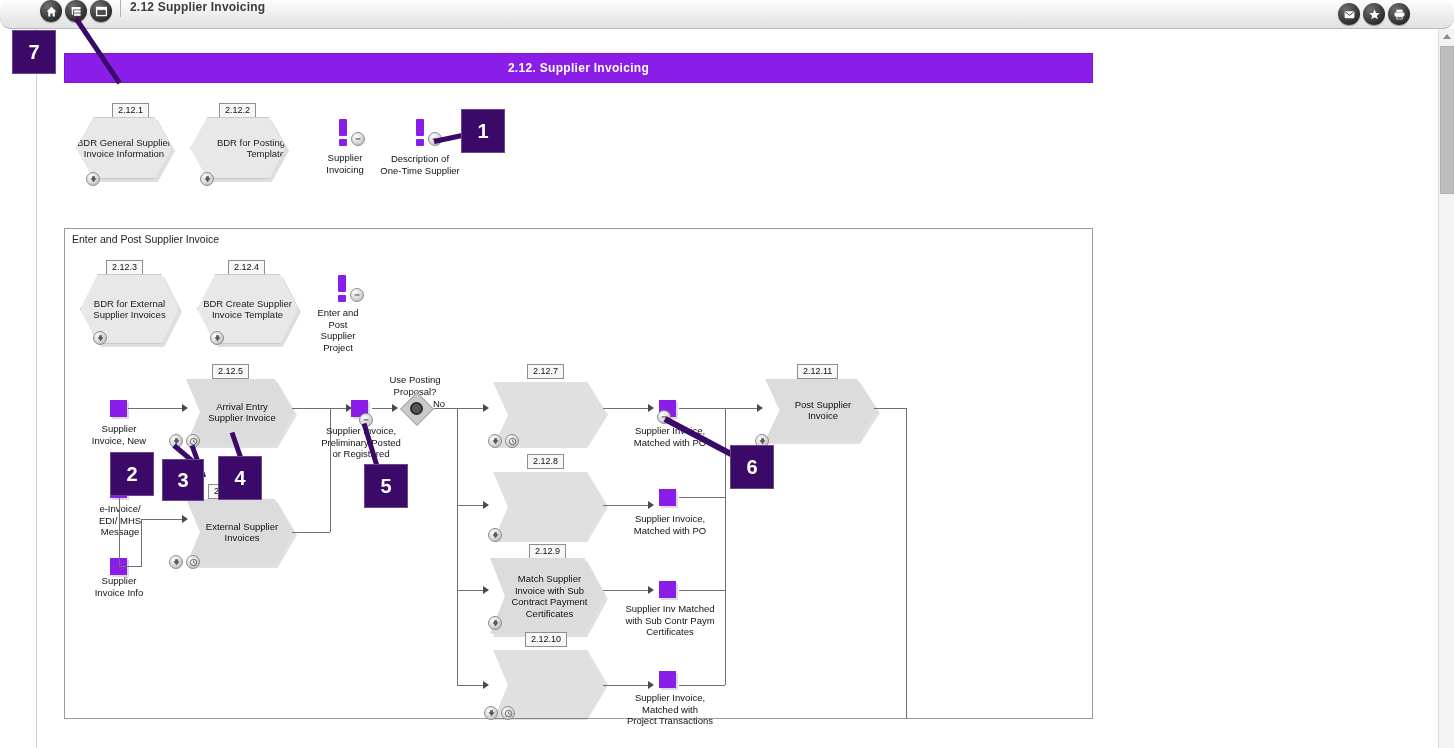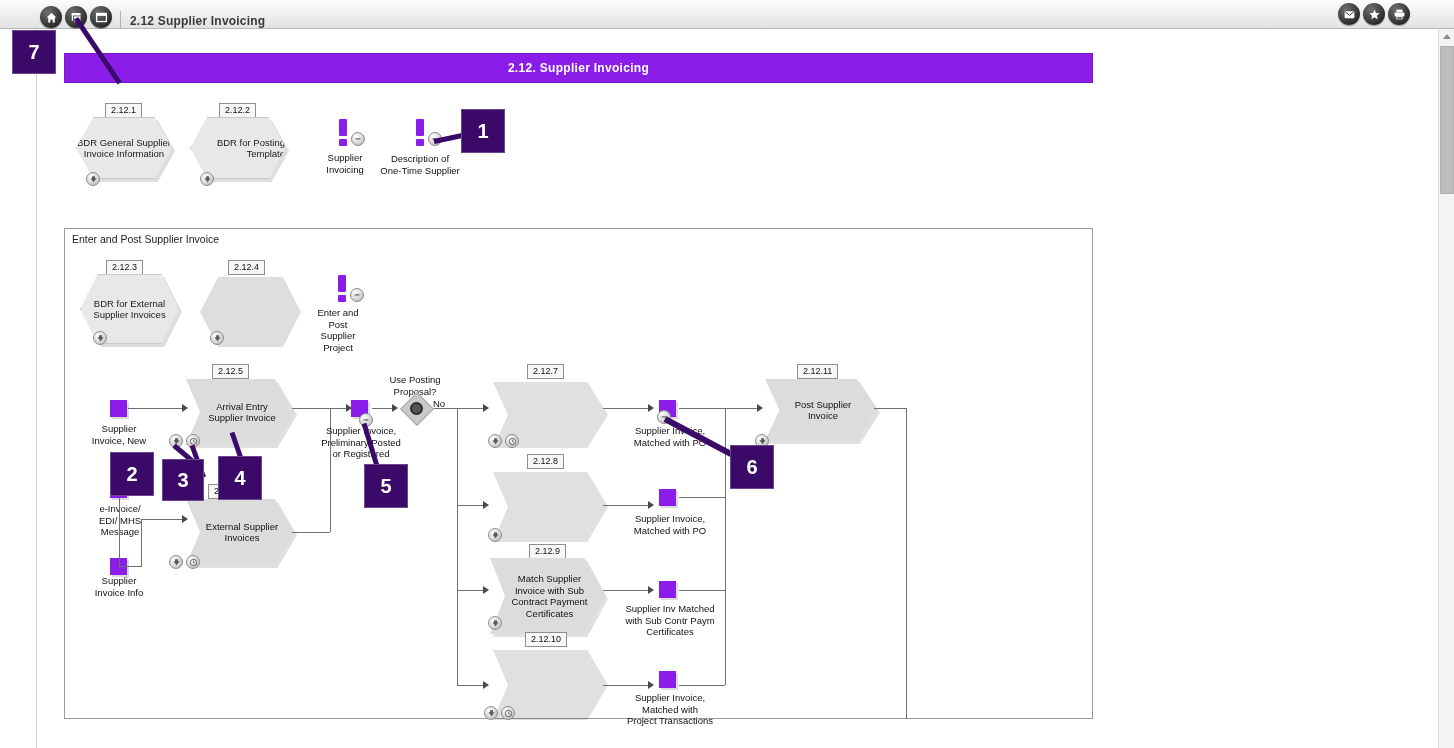--- a/index.html
+++ b/index.html
@@ -16,21 +16,21 @@
   #app {
     position: relative;
     width: 1454px; height: 748px;
     background: #ffffff;
   }
   .toolbar {
     position: absolute; left: 0; top: 0;
     width: 1454px; height: 29px;
     background: linear-gradient(#fdfdfd, #ececec 60%, #e2e2e2);
     border-bottom: 1px solid #b9b9b9;
-    display: flex; align-items: flex-end;
+    display: flex; align-items: flex-start; border-radius: 11px;
   }
   .tb-icons-left { display: flex; align-items: center; gap: 3px; margin-left: 40px; }
   .tb-icons-right { position: absolute; right: 44px; top: 3px; display: flex; gap: 3px; }
   .rnd-ico {
     width: 22px; height: 22px; border-radius: 50%;
     background: radial-gradient(circle at 35% 28%, #6e6e6e, #2c2c2c 72%, #111);
     display: flex; align-items: center; justify-content: center;
     color: #fff; cursor: pointer;
     box-shadow: 0 1px 1px rgba(0,0,0,.35);
   }
@@ -274,21 +274,21 @@
     <div class="sb-up">
         <i></i>
       </div>
     <div class="sb-thumb"></div>
   </div>
 
   <div class="banner">2.12. Supplier Invoicing</div>
 
   <div class="canvas">
 
-    <div class="numtag" style="left:105px; top:103px;">2.12.1</div>
+    <div class="numtag" style="left:112px; top:103px;">2.12.1</div>
     <div class="hex-shadow" style="left:79px; top:120px; width:96px; height:62px;"></div>
     <div class="hex" style="left:76px; top:117px; width:96px; height:62px;">BDR General
 Supplier Invoice
 Information</div>
     <div class="cicon" style="left:86px; top:172px;">
       <svg width="9" height="9" viewBox="0 0 10 10">
           <path d="M5 8 L1.6 3.6 H3.4 V1.4 H6.6 V3.6 H8.4 Z" fill="#5a5a5a"></path>
         </svg>
     </div>
 
@@ -337,20 +337,23 @@
 Supplier
 Invoices</div>
     <div class="cicon" style="left:93px; top:331px;">
       <svg width="9" height="9" viewBox="0 0 10 10">
           <path d="M5 8 L1.6 3.6 H3.4 V1.4 H6.6 V3.6 H8.4 Z" fill="#5a5a5a"></path>
         </svg>
     </div>
 
     <div class="numtag" style="left:228px; top:260px;">2.12.4</div>
     <div class="hex-shadow" style="left:200px; top:277px; width:101px; height:70px;"></div>
+    <div class="hex" style="left:197px; top:274px; width:101px; height:70px;">BDR Create
+Supplier Invoice
+Template</div>
     <div class="cicon" style="left:210px; top:331px;">
       <svg width="9" height="9" viewBox="0 0 10 10">
           <path d="M5 8 L1.6 3.6 H3.4 V1.4 H6.6 V3.6 H8.4 Z" fill="#5a5a5a"></path>
         </svg>
     </div>
 
     <div class="excl" style="left:338px; top:275px;">
       <div class="bar"></div>
         <div class="dot"></div>
     </div>

